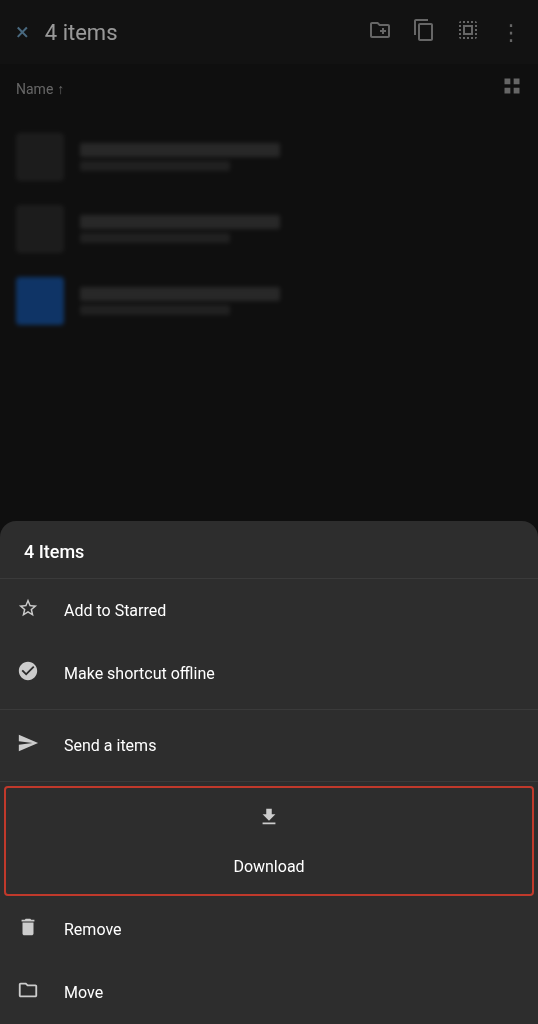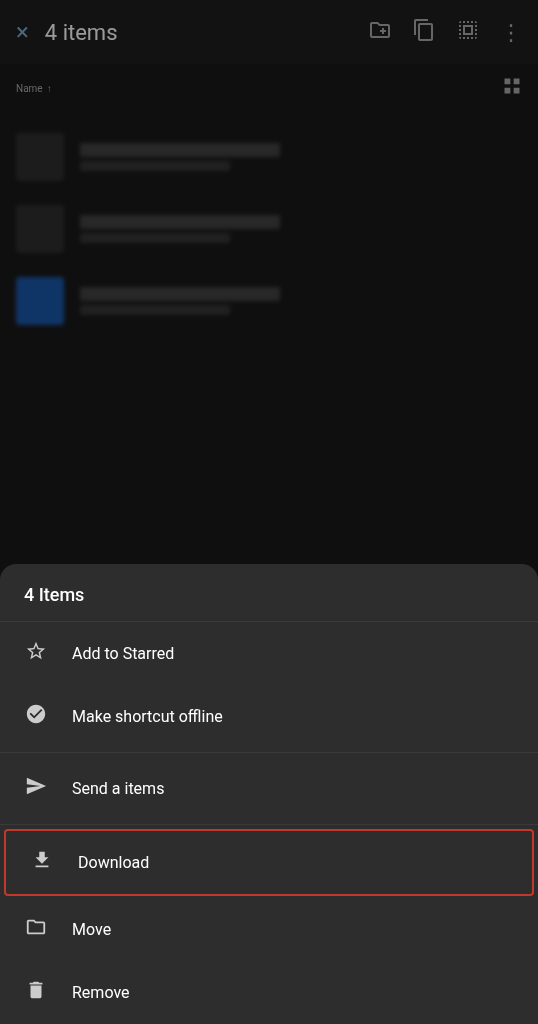--- a/index.html
+++ b/index.html
@@ -55,21 +55,21 @@
     .sort-bar {
       display: flex;
       align-items: center;
       justify-content: space-between;
       padding: 12px 16px;
       background-color: #1a1a1a;
     }
 
     .sort-label {
       color: #aaaaaa;
-      font-size: 10px;
+      font-size: 14px;
       display: flex;
       align-items: flex-start;
       gap: 4px;
     }
 
     .grid-icon {
       color: #aaaaaa;
       font-size: 20px;
     }
 
@@ -141,21 +141,21 @@
 
     .sheet-title {
       color: #ffffff;
       font-size: 18px;
       font-weight: 500;
     }
 
     .menu-item {
       display: flex;
       align-items: center;
-      padding: 18px 24px;
+      padding: 18px 16px;
       gap: 24px;
       cursor: pointer;
     }
 
     .menu-icon {
       color: #cccccc;
       font-size: 22px;
       width: 24px;
       text-align: center;
       flex-shrink: 0;
@@ -170,20 +170,21 @@
       height: 1px;
       background-color: #3a3a3a;
       margin: 4px 0;
     }
 
     .download-item {
       position: relative;
       border: 2px solid #c0392b;
       margin: 2px 4px;
       border-radius: 4px;
+      flex-direction: column;
     }
 
     .top-overlay {
       position: absolute;
       top: 0;
       left: 0;
       right: 0;
       bottom: 0;
       background-color: rgba(0,0,0,0.4);
       z-index: 5;
@@ -295,27 +296,27 @@
         <path d="M19 9h-4V3H9v6H5l7 7 7-7zM5 18v2h14v-2H5z"></path>
       </svg>
     </span>
     <span class="menu-label">Download</span>
   </div>
 
 
   <div class="menu-item">
     <span class="menu-icon">
       <svg width="22" height="22" viewBox="0 0 24 24" fill="#cccccc">
+        <path d="M6 19c0 1.1.9 2 2 2h8c1.1 0 2-.9 2-2V7H6v12zM19 4h-3.5l-1-1h-5l-1 1H5v2h14V4z"></path>
+      </svg>
+    </span>
+    <span class="menu-label">Remove</span>
+  </div>
+
+  <div class="menu-item">
+    <span class="menu-icon">
+      <svg width="22" height="22" viewBox="0 0 24 24" fill="#cccccc">
         <path d="M20 6h-8l-2-2H4c-1.1 0-2 .9-2 2v12c0 1.1.9 2 2 2h16c1.1 0 2-.9 2-2V8c0-1.1-.9-2-2-2zm0 12H4V6h5.17l2 2H20v10z"></path>
       </svg>
     </span>
     <span class="menu-label">Move</span>
   </div>
-
-  <div class="menu-item">
-    <span class="menu-icon">
-      <svg width="22" height="22" viewBox="0 0 24 24" fill="#cccccc">
-        <path d="M6 19c0 1.1.9 2 2 2h8c1.1 0 2-.9 2-2V7H6v12zM19 4h-3.5l-1-1h-5l-1 1H5v2h14V4z"></path>
-      </svg>
-    </span>
-    <span class="menu-label">Remove</span>
-  </div>
 </div>
 
 </body></html>

